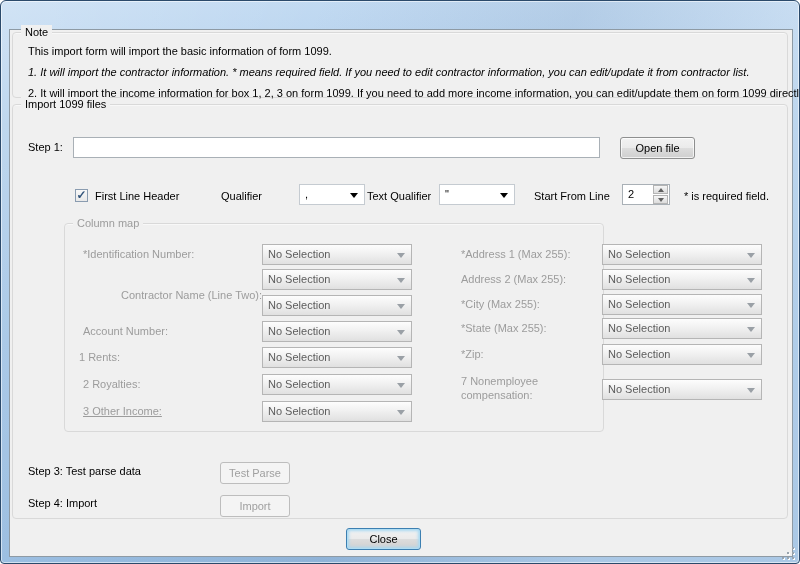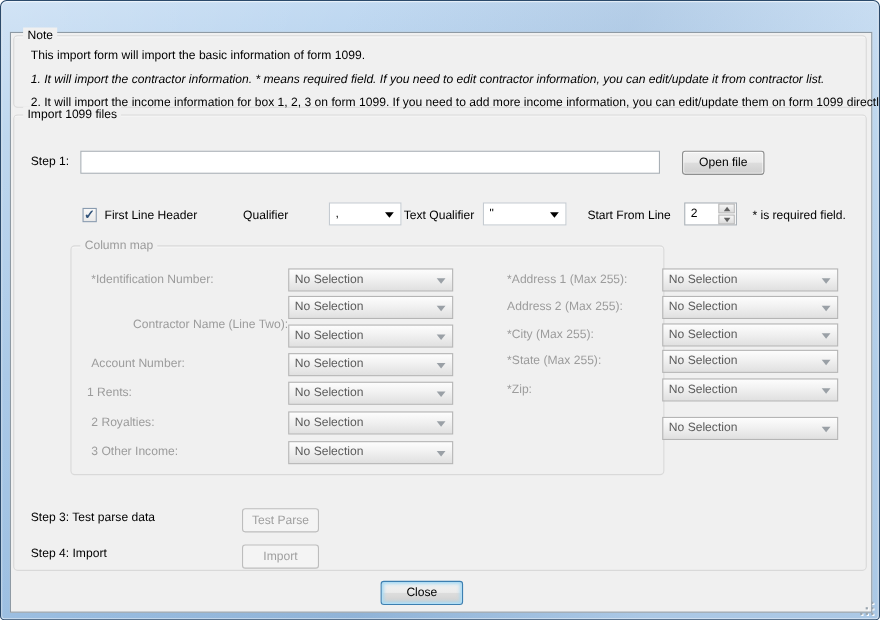--- a/index.html
+++ b/index.html
@@ -172,21 +172,21 @@
         <span class="val">No Selection</span>
           <span class="arrow"></span>
       </div>
 
       <div class="lbl gray" style="left:18px; top:154px;">2 Royalties:</div>
       <div class="combo disabled" style="left:173px; top:150px; width:150px;">
         <span class="val">No Selection</span>
           <span class="arrow"></span>
       </div>
 
-      <div class="lbl gray" style="left:18px; top:181px;">3 Other Income:</div>
+      <div class="lbl gray" style="left:18px; top:181px;text-decoration:underline;">3 Other Income:</div>
       <div class="combo disabled" style="left:173px; top:177px; width:150px;">
         <span class="val">No Selection</span>
           <span class="arrow"></span>
       </div>
 
       <div class="lbl gray" style="left:396px; top:24px;text-align:center;">*Address 1 (Max 255):</div>
       <div class="combo disabled" style="left:513px; top:20px; width:160px;">
         <span class="val">No Selection</span>
           <span class="arrow"></span>
       </div>
@@ -208,20 +208,21 @@
         <span class="val">No Selection</span>
           <span class="arrow"></span>
       </div>
 
       <div class="lbl gray" style="left:396px; top:124px;">*Zip:</div>
       <div class="combo disabled" style="left:513px; top:120px; width:160px;">
         <span class="val">No Selection</span>
           <span class="arrow"></span>
       </div>
 
+      <div class="lbl gray" style="left:396px; top:150px; width:112px; white-space:normal; line-height:14px;">7 Nonemployee compensation:</div>
       <div class="combo disabled" style="left:513px; top:155px; width:160px;">
         <span class="val">No Selection</span>
           <span class="arrow"></span>
       </div>
     </div>
 
     <div class="lbl" style="left:15px; top:360px;">Step 3: Test parse data</div>
     <button class="btn disabled" style="left:207px; top:357px; width:70px;">Test Parse</button>
 
     <div class="lbl" style="left:15px; top:392px;">Step 4: Import</div>

